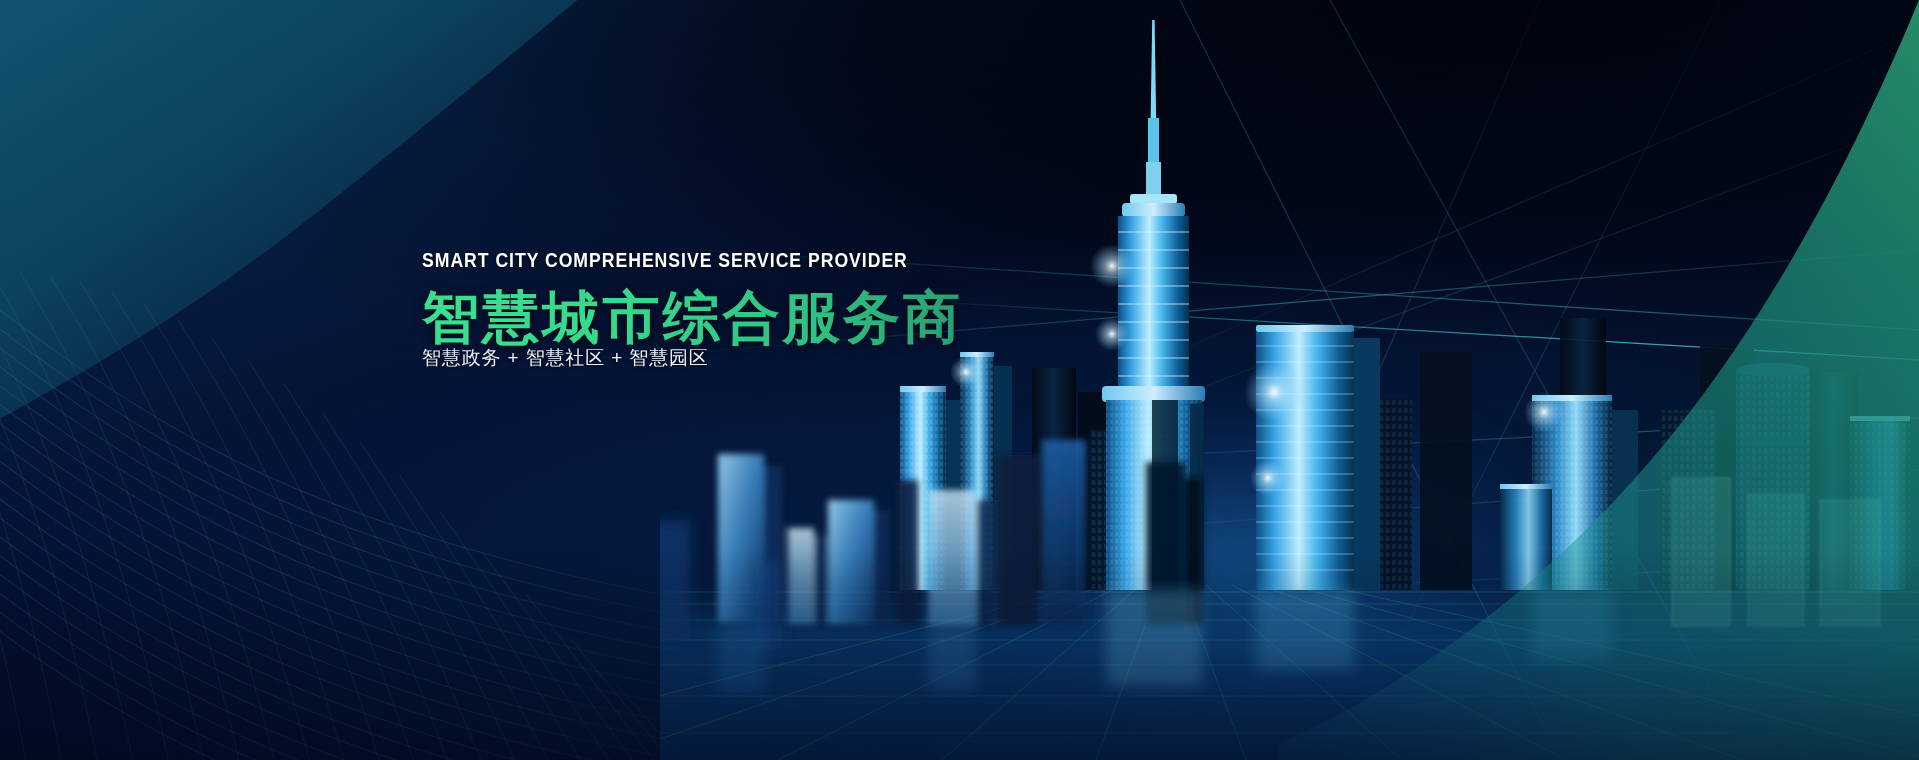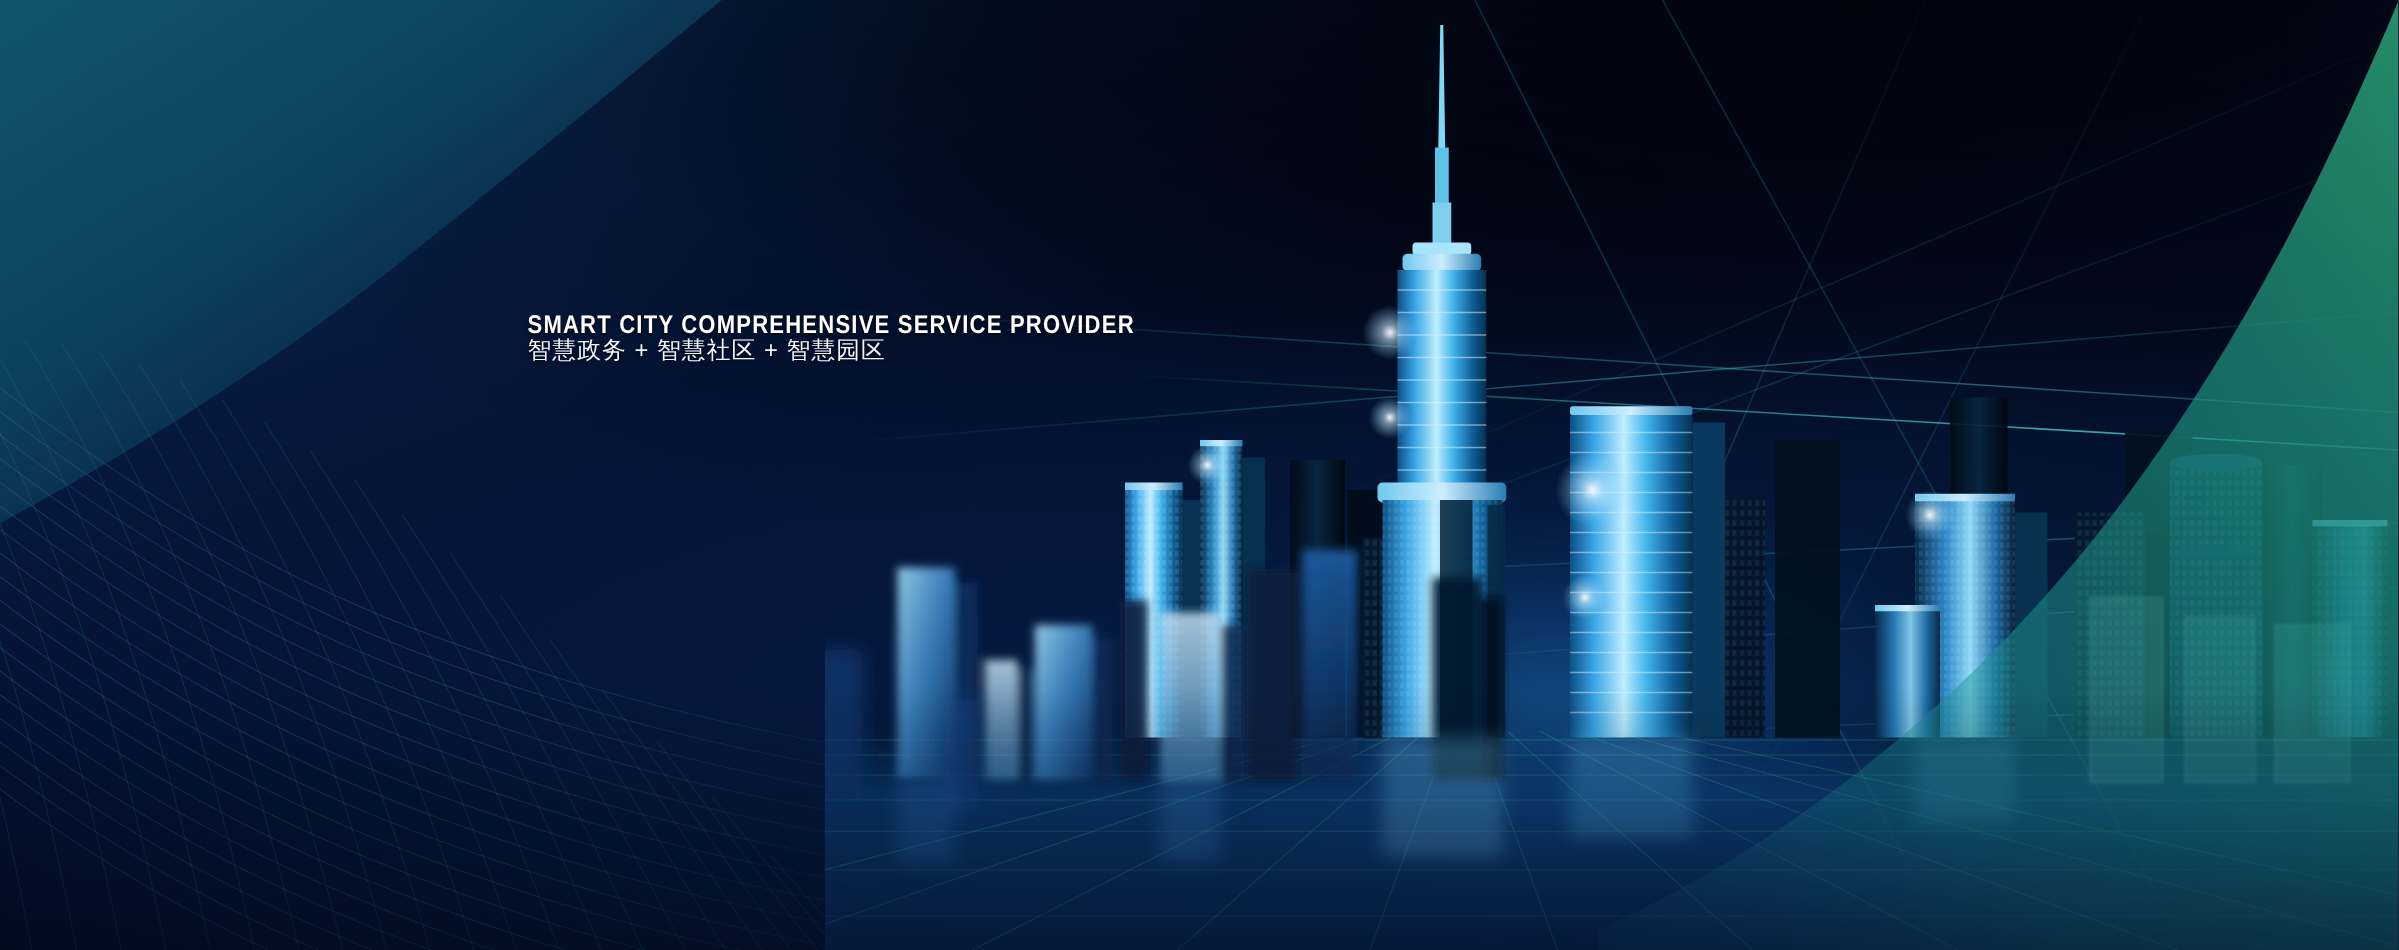--- a/index.html
+++ b/index.html
@@ -514,16 +514,17 @@
         <stop offset="1" stop-color="#1a6fa8" stop-opacity=".10"></stop>
       </linearGradient>
     </defs>
     <path d="M640,0 L640,760 L-40,760 C140,690 300,560 420,400 C520,266 590,120 640,0 Z" fill="url(#grnGrad)"></path>
   </svg>
 
   <div class="floor-fade"></div>
 
   <div class="copy">
     <div class="eyebrow">SMART CITY COMPREHENSIVE SERVICE PROVIDER</div>
+    <h1 class="headline">智慧城市综合服务商</h1>
     <div class="subline">智慧政务 + 智慧社区 + 智慧园区</div>
   </div>
 
 </div>
 
 </body></html>

